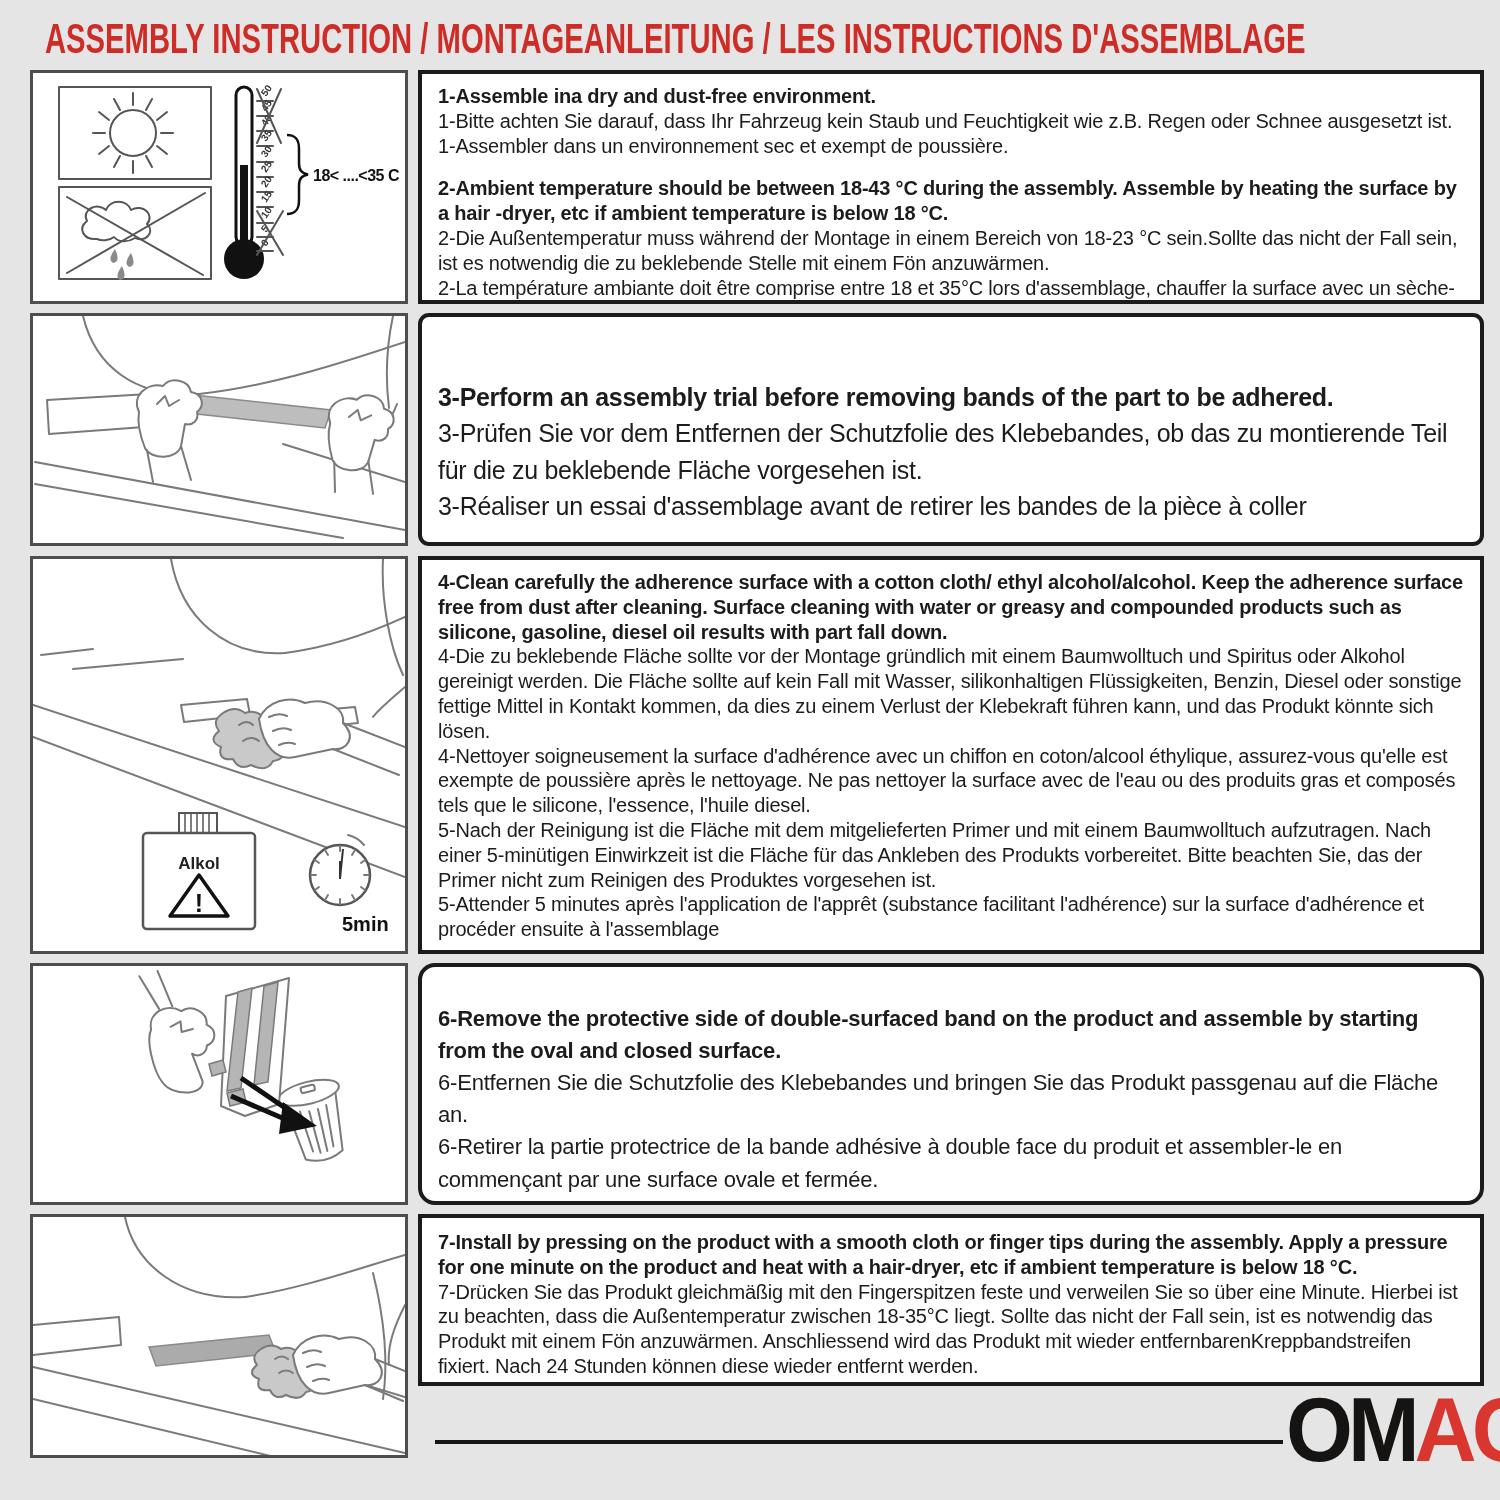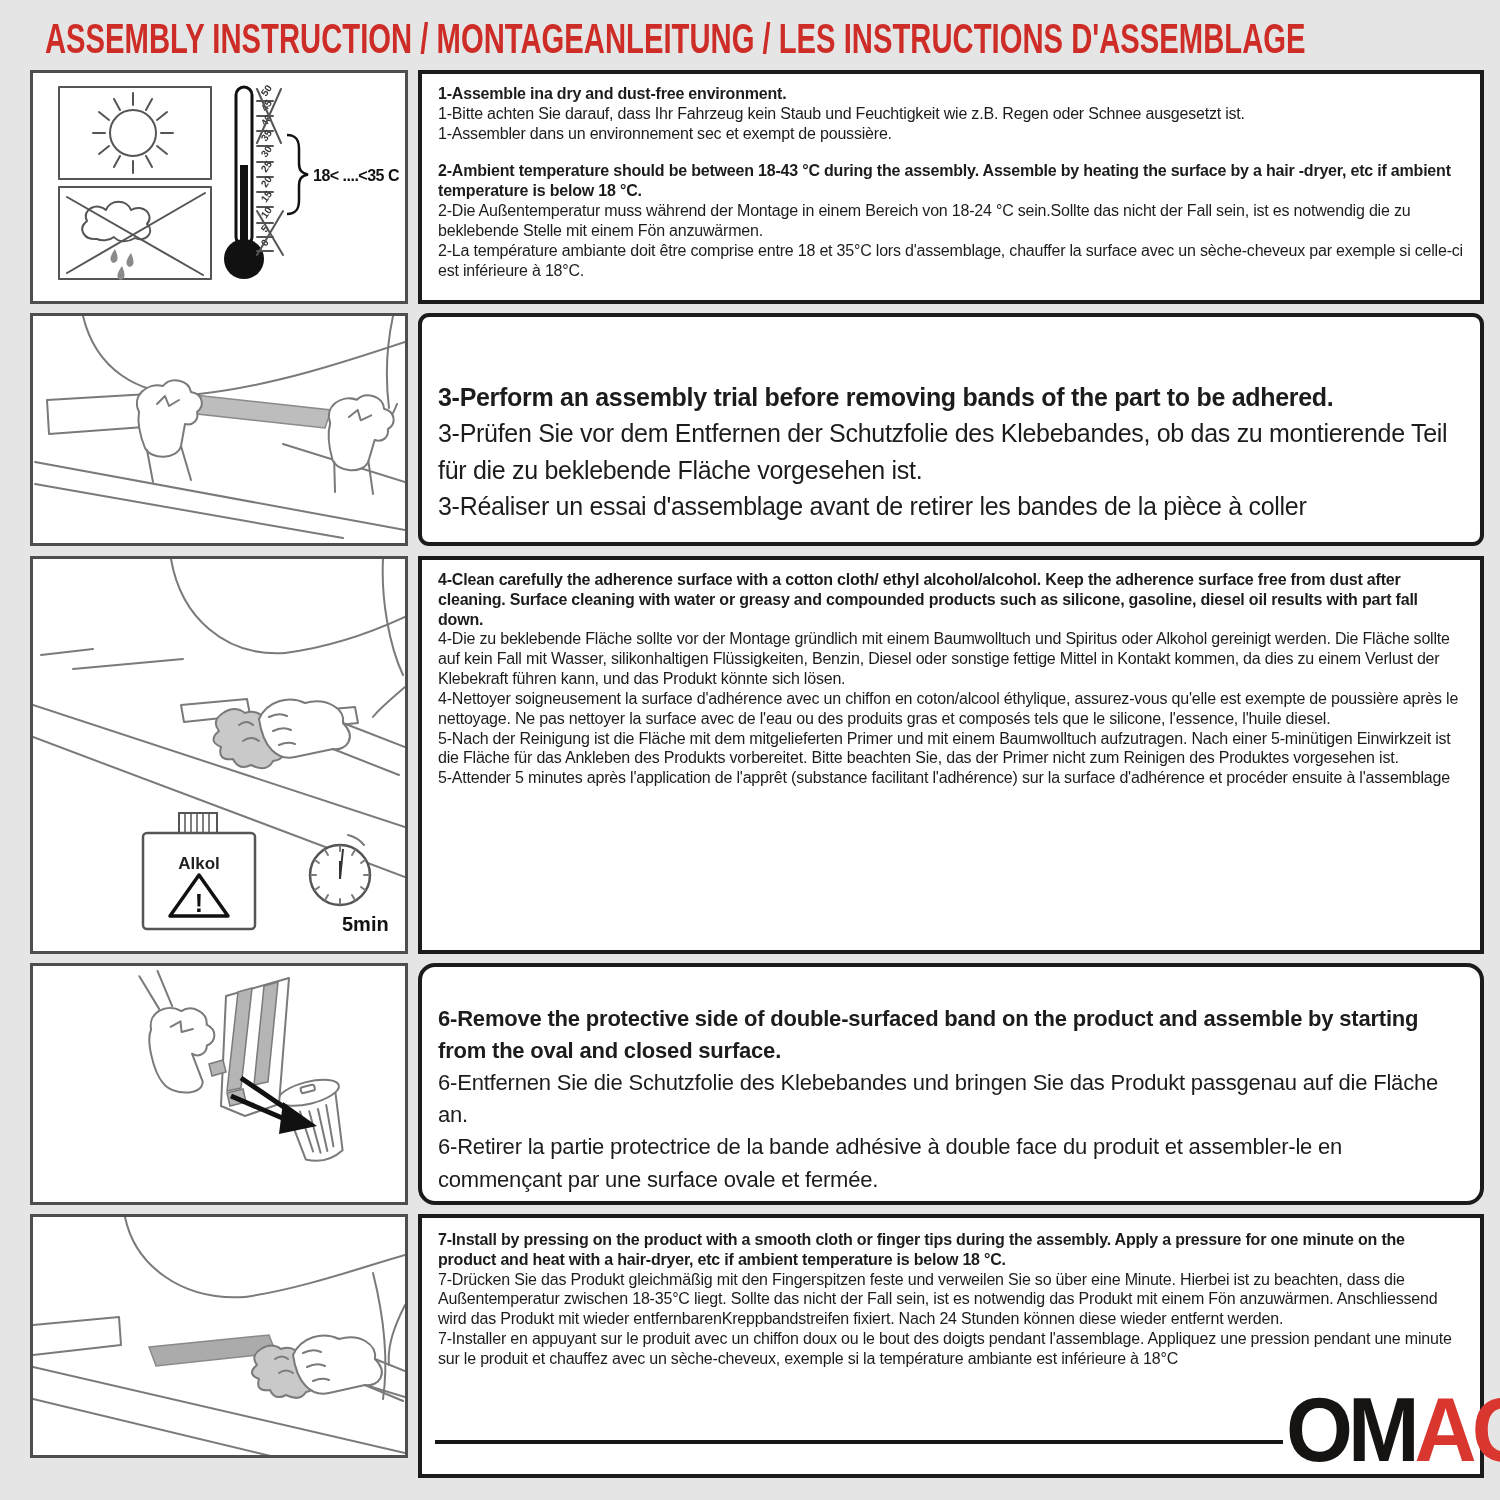--- a/index.html
+++ b/index.html
@@ -8,21 +8,21 @@
   .title{position:absolute;left:45px;top:14px;font-size:43px;font-weight:bold;color:#cd2c27;
          white-space:nowrap;letter-spacing:0px;transform:scaleX(0.68);transform-origin:left top;}
   .row{position:absolute;left:0;width:1500px;}
   .lbox{position:absolute;left:30px;width:378px;border:3px solid #4e4e4e;background:#fff;
         box-sizing:border-box;overflow:hidden;}
   .rbox{position:absolute;left:418px;width:1066px;border:4px solid #1b1b1b;background:#fff;
         box-sizing:border-box;padding:10px 16px;overflow:hidden;}
   p{margin:0;}
   .b{font-weight:bold;}
   .gap{margin-top:18px;}
-  .ts{font-size:16px;line-height:1.24;letter-spacing:-0.2px;}
+  .ts{font-size:20px;line-height:1.24;letter-spacing:-0.2px;}
   .tl{font-size:25px;line-height:1.45;letter-spacing:-0.3px;}
   .tm{font-size:22px;line-height:1.46;letter-spacing:-0.2px;}
   .pad-top-xl{padding-top:62px;}
   .pad-top-l{padding-top:36px;}
   svg{display:block;}
   .ln{stroke:#555;stroke-width:2;fill:none;stroke-linecap:round;stroke-linejoin:round;}
   .car{stroke:#7a7a7a;stroke-width:2;fill:none;stroke-linecap:round;stroke-linejoin:round;}
   .carw{stroke:#7a7a7a;stroke-width:2;fill:#fff;stroke-linecap:round;stroke-linejoin:round;}
   .hand{fill:#fff;stroke:#7a7a7a;stroke-width:2;stroke-linejoin:round;}
   .strip{fill:#bdbdbd;stroke:#8a8a8a;stroke-width:1.5;}
@@ -80,21 +80,21 @@
         </g>
         <path fill="none" stroke="#111" stroke-width="2.5" d="M254,62 C264,62 266,68 266,76 L266,90 C266,97 268,100 275,101.5 C268,103 266,106 266,113 L266,127 C266,135 264,141 254,141"></path>
         <text class="rangeLabel" x="280" y="108">18&lt; ....&lt;35 C</text>
       </svg>
     </div>
     <div class="rbox ts" style="top:0;height:234px;">
       <p class="b">1-Assemble ina dry and dust-free environment.</p>
       <p>1-Bitte achten Sie darauf, dass Ihr Fahrzeug kein Staub und Feuchtigkeit wie z.B. Regen oder Schnee ausgesetzt ist.</p>
       <p>1-Assembler dans un environnement sec et exempt de poussière.</p>
       <p class="b gap">2-Ambient temperature should be between 18-43 °C  during the assembly. Assemble by heating the surface by a hair -dryer, etc if ambient temperature is below 18 °C.</p>
-      <p>2-Die Außentemperatur muss während der Montage in einem Bereich von 18-24 °C  sein.Sollte das nicht der Fall sein, ist es notwendig die zu beklebende Stelle mit einem Fön anzuwärmen.</p>
+      <p>2-Die Außentemperatur muss während der Montage in einem Bereich von 18-23 °C  sein.Sollte das nicht der Fall sein, ist es notwendig die zu beklebende Stelle mit einem Fön anzuwärmen.</p>
       <p>2-La température ambiante doit être comprise entre 18 et 35°C lors d'assemblage, chauffer la surface avec un sèche-cheveux par exemple si celle-ci est inférieure à 18°C.</p>
     </div>
   </div>
 
   <div class="row" style="top:313px;height:233px;">
     <div class="lbox" style="top:0;height:233px;">
       <svg viewBox="0 0 372 228" width="372" height="228">
         <path class="car" d="M50,0 C62,50 102,82 166,78"></path>
         <path class="car" d="M166,78 C240,70 318,44 372,26"></path>
         <path class="car" d="M356,92 C352,60 354,28 360,0"></path>
@@ -216,21 +216,21 @@
           <path class="cloth" d="M-30,-16 q-11,7 -4,16 q-11,9 2,14 q-4,13 11,11 q5,11 16,5 q14,7 20,-3 q12,-2 9,-12 q9,-11 -4,-15 q2,-13 -12,-11 q-7,-9 -18,-5 q-9,-7 -20,0 z"></path>
           <path class="car" d="M-16,-6 q7,-5 13,0 M-12,8 q7,-5 14,0"></path>
         </g>
         <g>
           <path class="hand" d="M260,138 C268,120 290,114 306,122 C328,116 344,128 342,142 C356,156 346,170 332,168 L296,176 C278,180 264,166 260,138 Z"></path>
           <path class="car" d="M270,136 q10,-5 18,-1 M274,150 q10,-5 18,-1 M280,164 q9,-4 16,-1"></path>
           <path class="car" d="M342,142 L372,154 M332,168 L370,184"></path>
         </g>
       </svg>
     </div>
-    <div class="rbox ts" style="top:0;height:264px;padding-top:12px;">
+    <div class="rbox ts" style="top:0;height:172px;padding-top:12px;">
       <p class="b">7-Install by pressing on the product with a smooth cloth or finger tips during the assembly. Apply a pressure for one minute on the product and heat with a hair-dryer, etc if ambient temperature is below 18 °C.</p>
       <p>7-Drücken Sie das Produkt gleichmäßig mit den Fingerspitzen feste und verweilen Sie so über eine Minute. Hierbei ist zu beachten, dass die Außentemperatur zwischen 18-35°C liegt. Sollte das nicht der Fall sein, ist es notwendig das Produkt mit einem Fön anzuwärmen. Anschliessend wird das Produkt mit wieder entfernbarenKreppbandstreifen fixiert. Nach 24 Stunden können diese wieder entfernt werden.</p>
       <p>7-Installer en appuyant sur le produit avec un chiffon doux ou le bout des doigts pendant l'assemblage. Appliquez une pression pendant une minute sur le produit et chauffez avec un sèche-cheveux, exemple si la température ambiante est inférieure à 18°C</p>
     </div>
   </div>
 
   <div class="footer-line"></div>
   <div class="logo">
     <span class="lb">OM</span><span class="lr">AC</span>
   </div>

